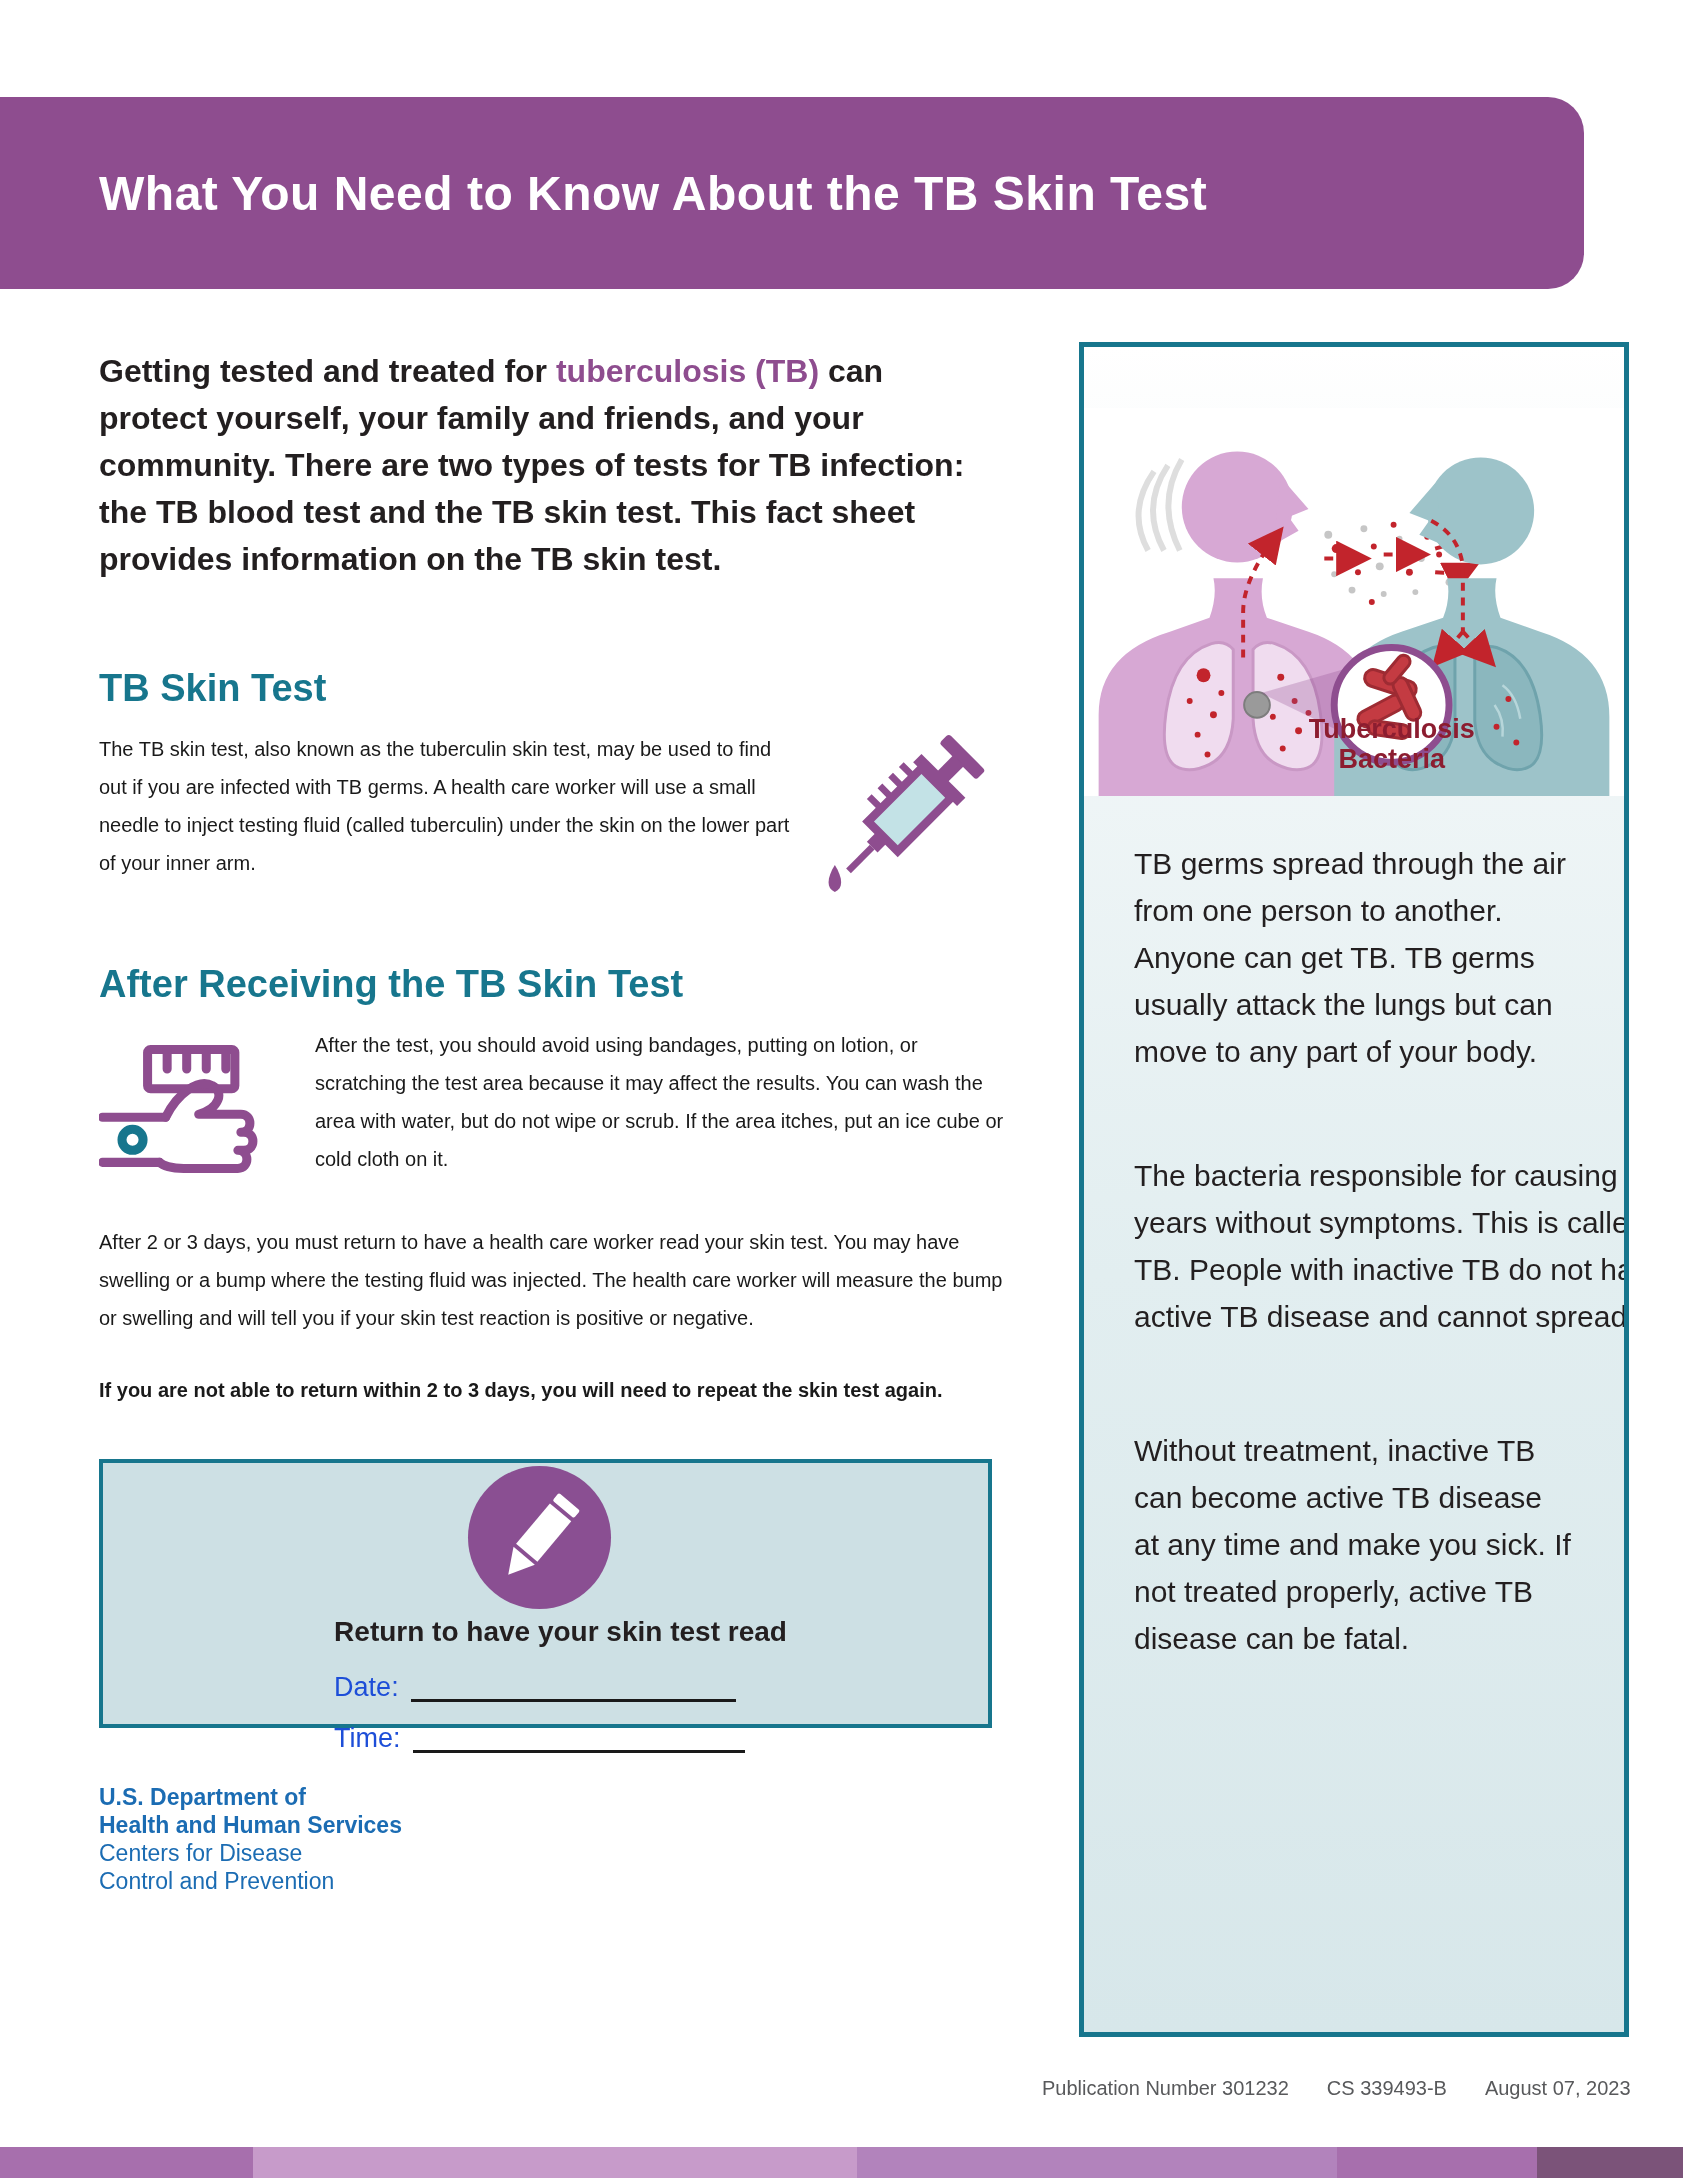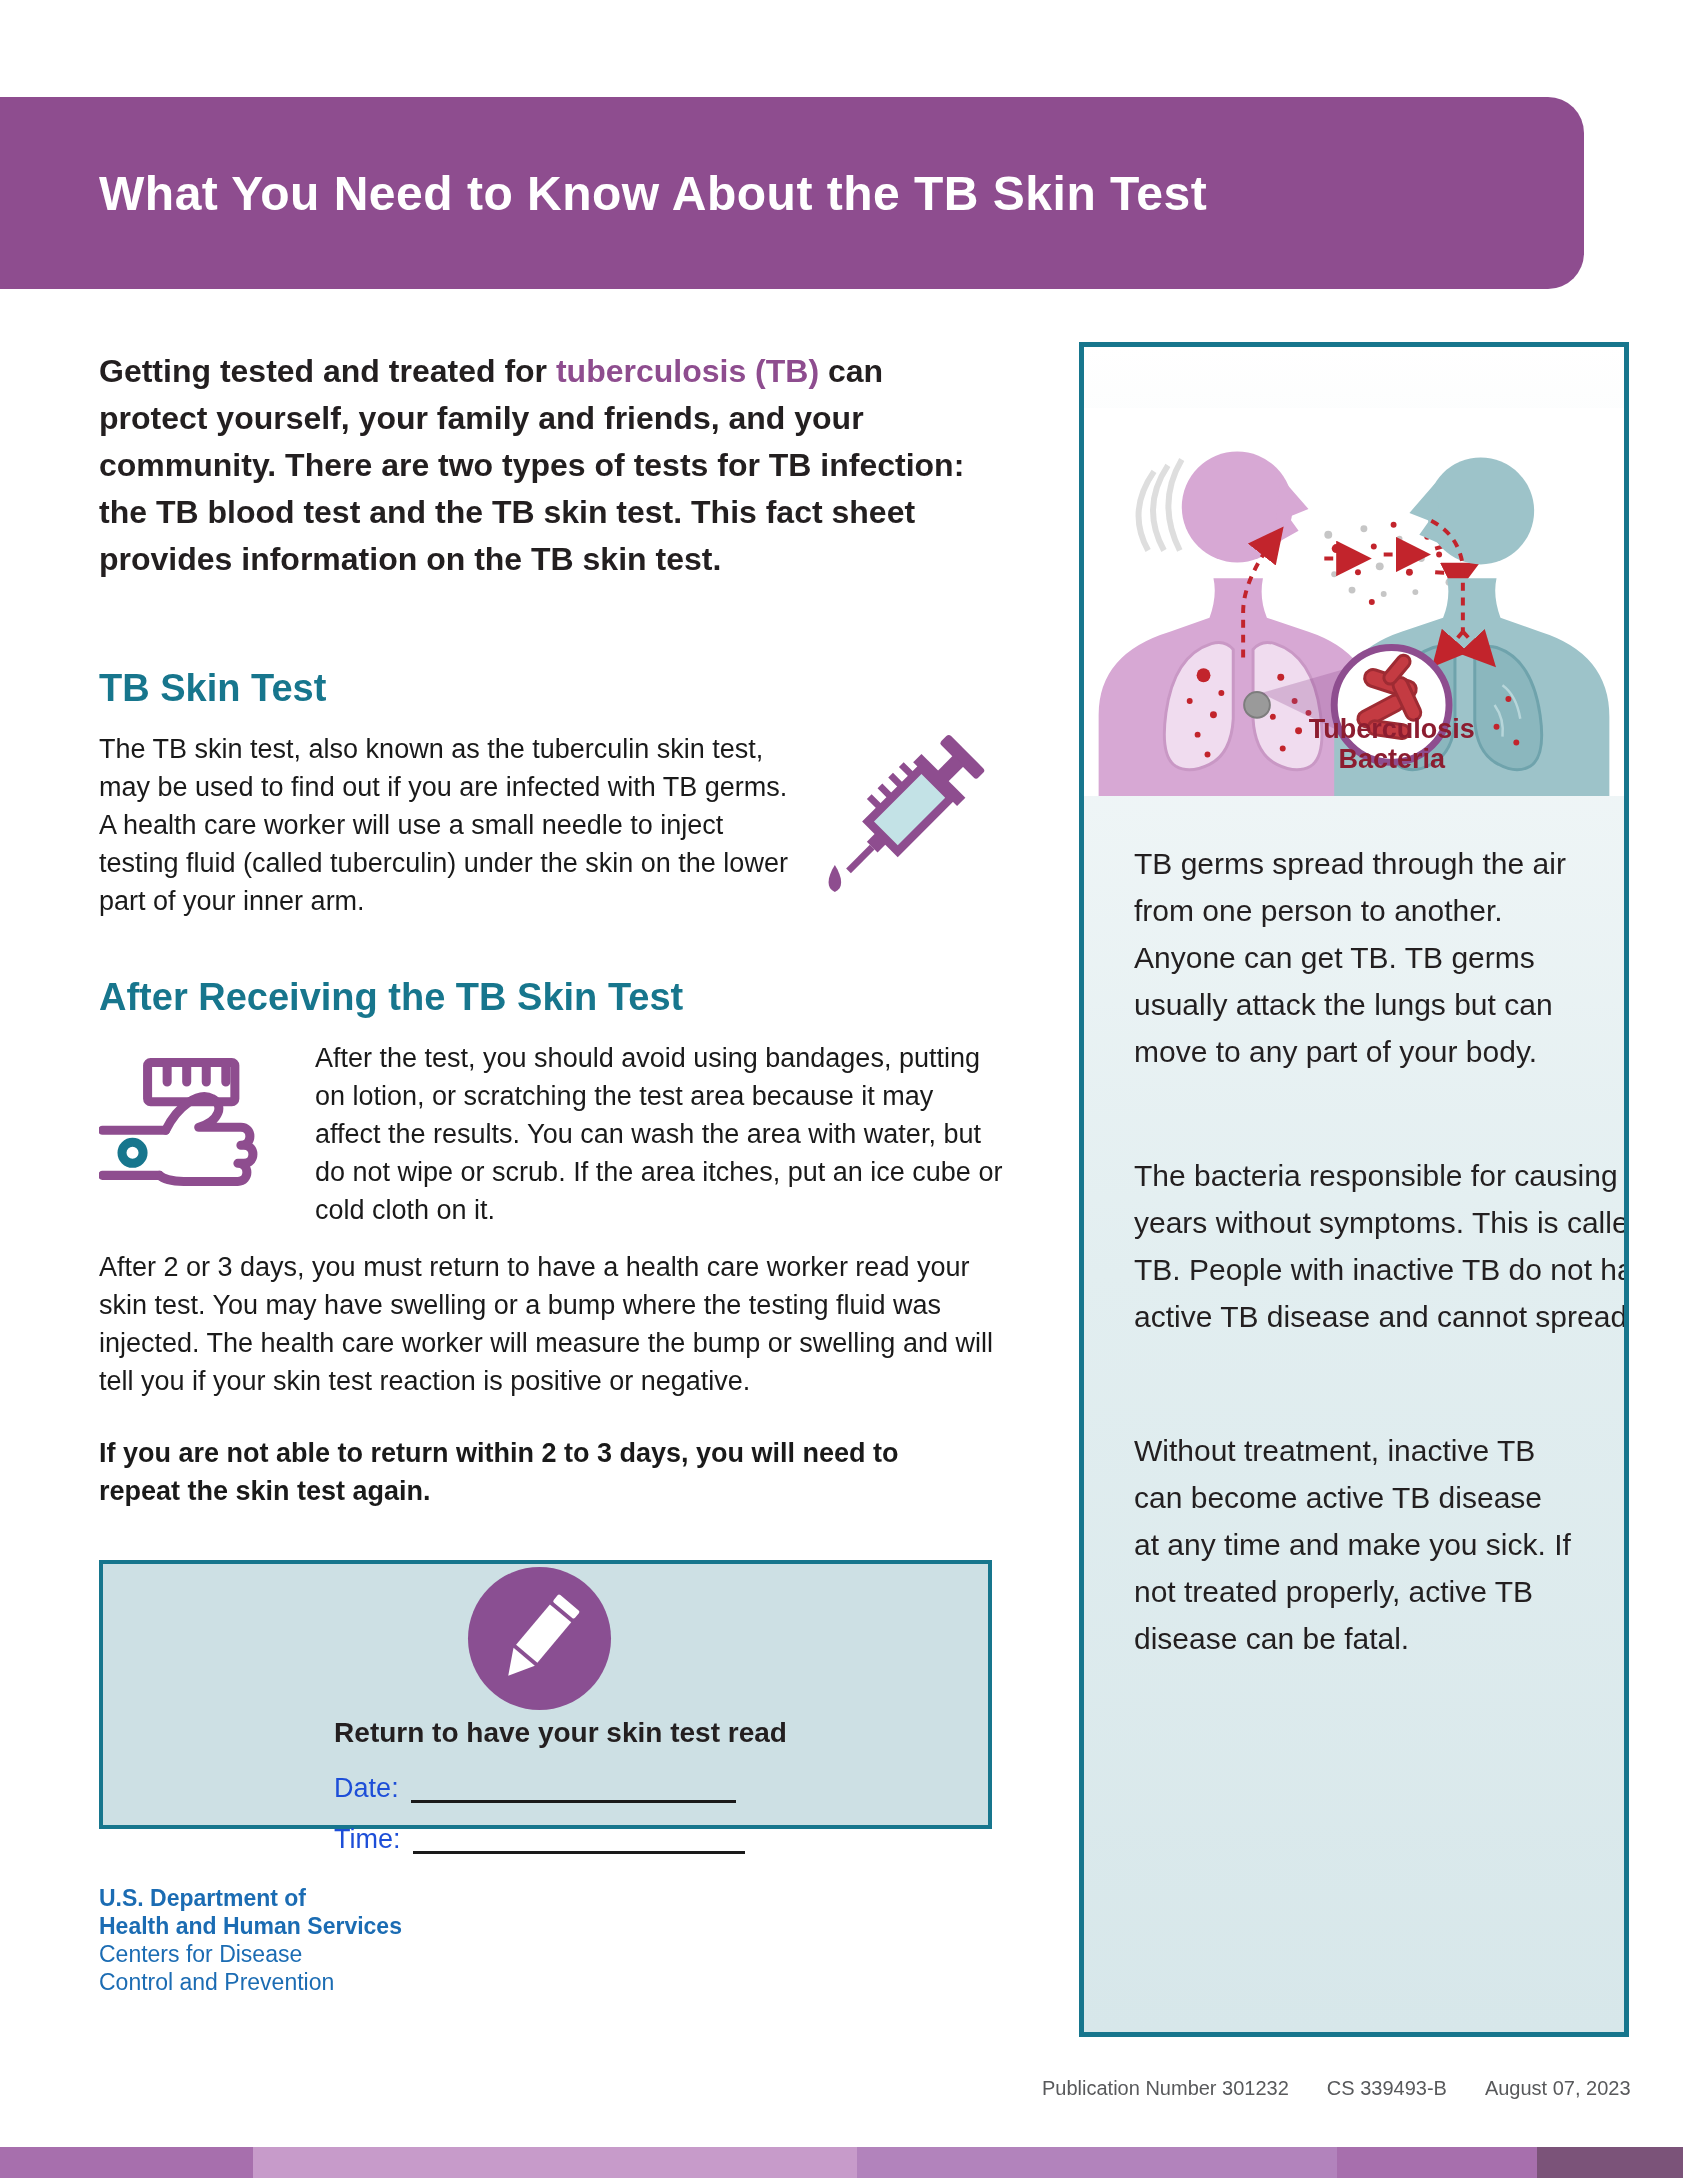--- a/index.html
+++ b/index.html
@@ -10,21 +10,21 @@
   .banner{position:absolute;left:0;top:97px;width:1584px;height:192px;background:#8E4D8F;
           border-radius:0 36px 36px 0;display:flex;align-items:center;}
   .banner h1{margin:0;padding-left:99px;font-size:48px;font-weight:bold;color:#ffffff;letter-spacing:0.5px;}
 
   
   .left-col{position:absolute;left:99px;top:348px;width:906px;}
   .intro{margin:0;width:876px;font-size:32px;font-weight:bold;line-height:47px;color:#231F20;}
   .intro .accent{color:#8E4D8F;}
   h2.section{margin:83px 0 20px;font-size:38px;line-height:44px;font-weight:bold;color:#17768D;}
   h2.section.second{margin-top:55px;}
-  .body-text{margin:0;font-size:27px;line-height:38px;color:#1A1A1A;}
+  .body-text{margin:0;font-size:20px;line-height:38px;color:#1A1A1A;}
   .row{display:flex;align-items:flex-start;}
   .row .grow{flex:1;}
   .skin-row .body-text{width:705px;}
   .skin-row .syringe-wrap{width:201px;display:flex;justify-content:center;margin-top:-16px;}
   .after-row{margin-top:10px;}
   .after-row .icon-wrap{width:216px;padding-top:16px;}
   .after-row .body-text{width:690px;}
   .p2{margin-top:19px;width:906px;}
   .bold-note{margin-top:34px;width:876px;font-weight:bold;}
 

